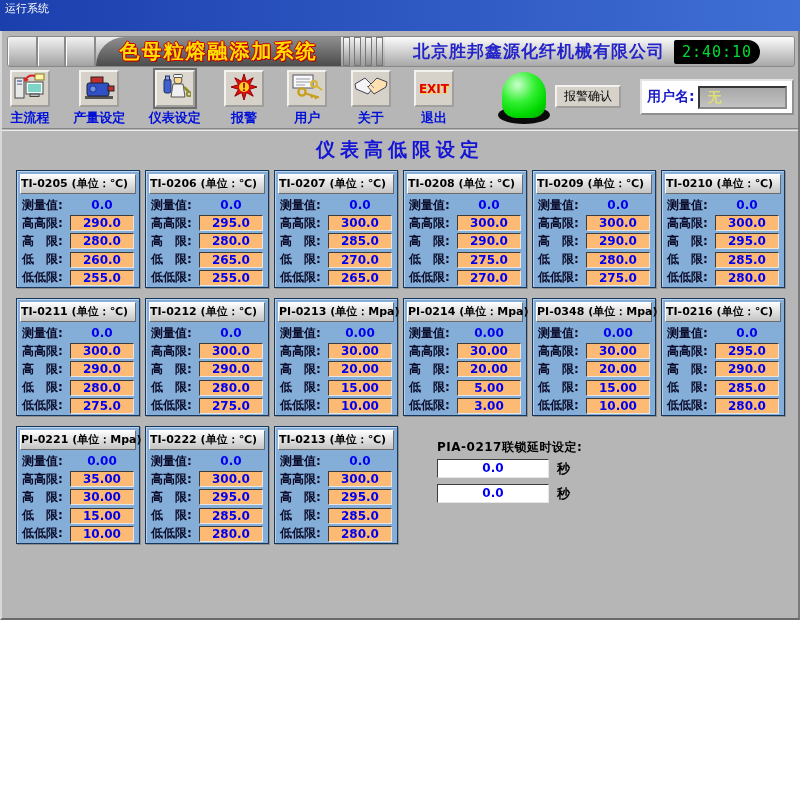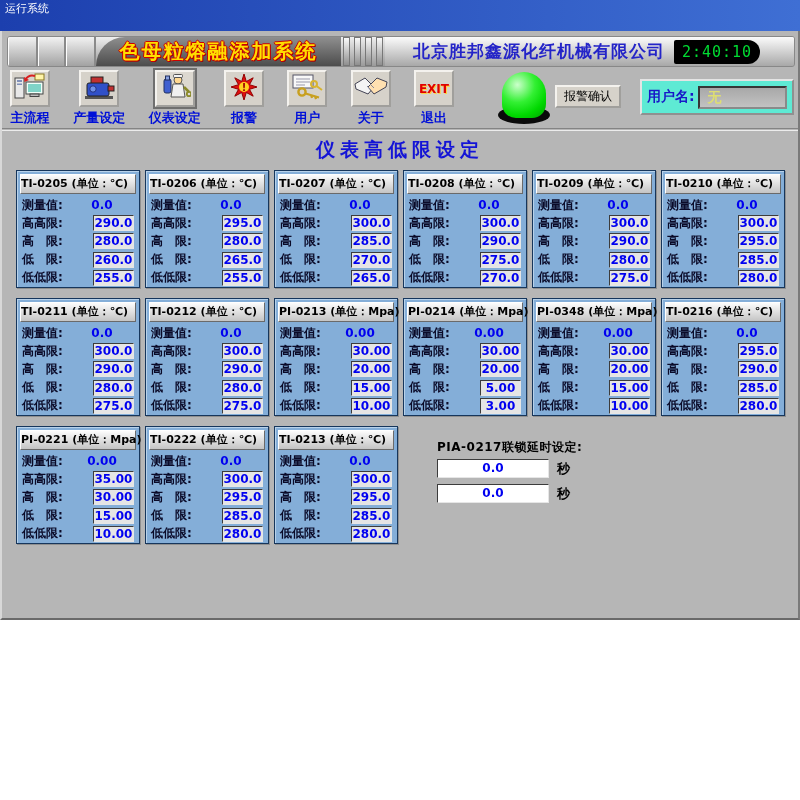--- a/index.html
+++ b/index.html
@@ -43,21 +43,21 @@
 
   
   .lamp { position:absolute; left:496px; top:41px; width:52px; height:54px; }
   .lamp-base { position:absolute; left:0; bottom:2px; width:52px; height:18px; background:#0a0a0a; border-radius:50%; }
   .lamp-dome { position:absolute; left:4px; top:0; width:44px; height:46px;
                border-radius:22px 22px 14px 14px;
                background:radial-gradient(circle at 35% 28%, #ccffcc 0%, #33f033 40%, #00d800 70%, #00a000 100%); }
   .ack-btn { position:absolute; left:553px; top:54px; width:66px; height:23px; background:#d6d2ca;
              border:2px outset #f4f2ee; font-size:12px; color:#000; text-align:center; line-height:19px; }
   .user-panel { position:absolute; left:638px; top:48px; width:154px; height:33px;
-                border:2px outset #e4e4e4; background:#5eead4; display:flex; align-items:center; padding:16px 5px; }
+                border:2px outset #e4e4e4; background:#ffffff; display:flex; align-items:center; padding:16px 5px; }
   .user-label { font-size:14px; font-weight:bold; color:#1818c8; white-space:nowrap; }
   .user-field { flex:1; height:23px; margin-left:3px; background:linear-gradient(#a8a8a8,#c2c2c2);
                 border:2px inset #8a8a8a; color:#dede72; font-size:14px; font-weight:bold;
                 line-height:19px; padding-left:8px; }
 
   .separator { position:absolute; left:0; top:97px; width:100%; height:3px;
                border-top:1px solid #848484; border-bottom:1px solid #ececec; }
 
   
   .page-title { position:absolute; left:0; top:106px; width:100%; text-align:center;
@@ -67,21 +67,21 @@
   .row0 { top:139px; } .row1 { top:267px; } .row2 { top:395px; }
 
   .panel { width:124px; height:118px; background:#84aed8; border:1px solid #16365c;
            box-shadow:inset 1px 1px 0 #b8d2ea, 1px 1px 0 #8f8f8f; }
   .panel-title { margin:3px 3px 2px 3px; height:20px; background:linear-gradient(#fcfcfc,#c4c4c4);
                  border:1px solid; border-color:#fff #6a6a6a #6a6a6a #fff;
                  font-size:11px; font-weight:bold; color:#000; text-align:left; line-height:18px; white-space:nowrap; }
   .prow { height:18.2px; display:flex; align-items:center; justify-content:space-between; padding:0 5px; }
   .plabel { font-size:12px; font-weight:bold; color:#0a0a28; white-space:nowrap; }
   .pmeasured { width:64px; text-align:center; font-size:12px; font-weight:bold; color:#0000f0; }
-  .pbox { width:41px; height:16px; background:#e5e5e5; text-align:center; font-size:12px; font-weight:bold;
+  .pbox { width:64px; height:16px; background:#fdba74; text-align:center; font-size:12px; font-weight:bold;
           color:#0000f0; line-height:14px; border:1px solid; border-color:#3c3c3c #e6e6e6 #e6e6e6 #3c3c3c; }
 
   
   .interlocks { position:absolute; left:435px; top:408px; width:200px; }
   .il-label { font-size:12px; color:#000; font-weight:bold; letter-spacing:0.5px; margin-bottom:3px; }
   .il-row { display:flex; align-items:center; margin-bottom:6px; }
   .il-box { width:112px; height:19px; background:#fff; border:1px solid; border-color:#3c3c3c #e6e6e6 #e6e6e6 #3c3c3c;
             text-align:center; font-size:12px; font-weight:bold; color:#0000f0; line-height:17px; }
   .il-unit { margin-left:8px; font-size:13px; font-weight:bold; color:#000; }
 </style>

